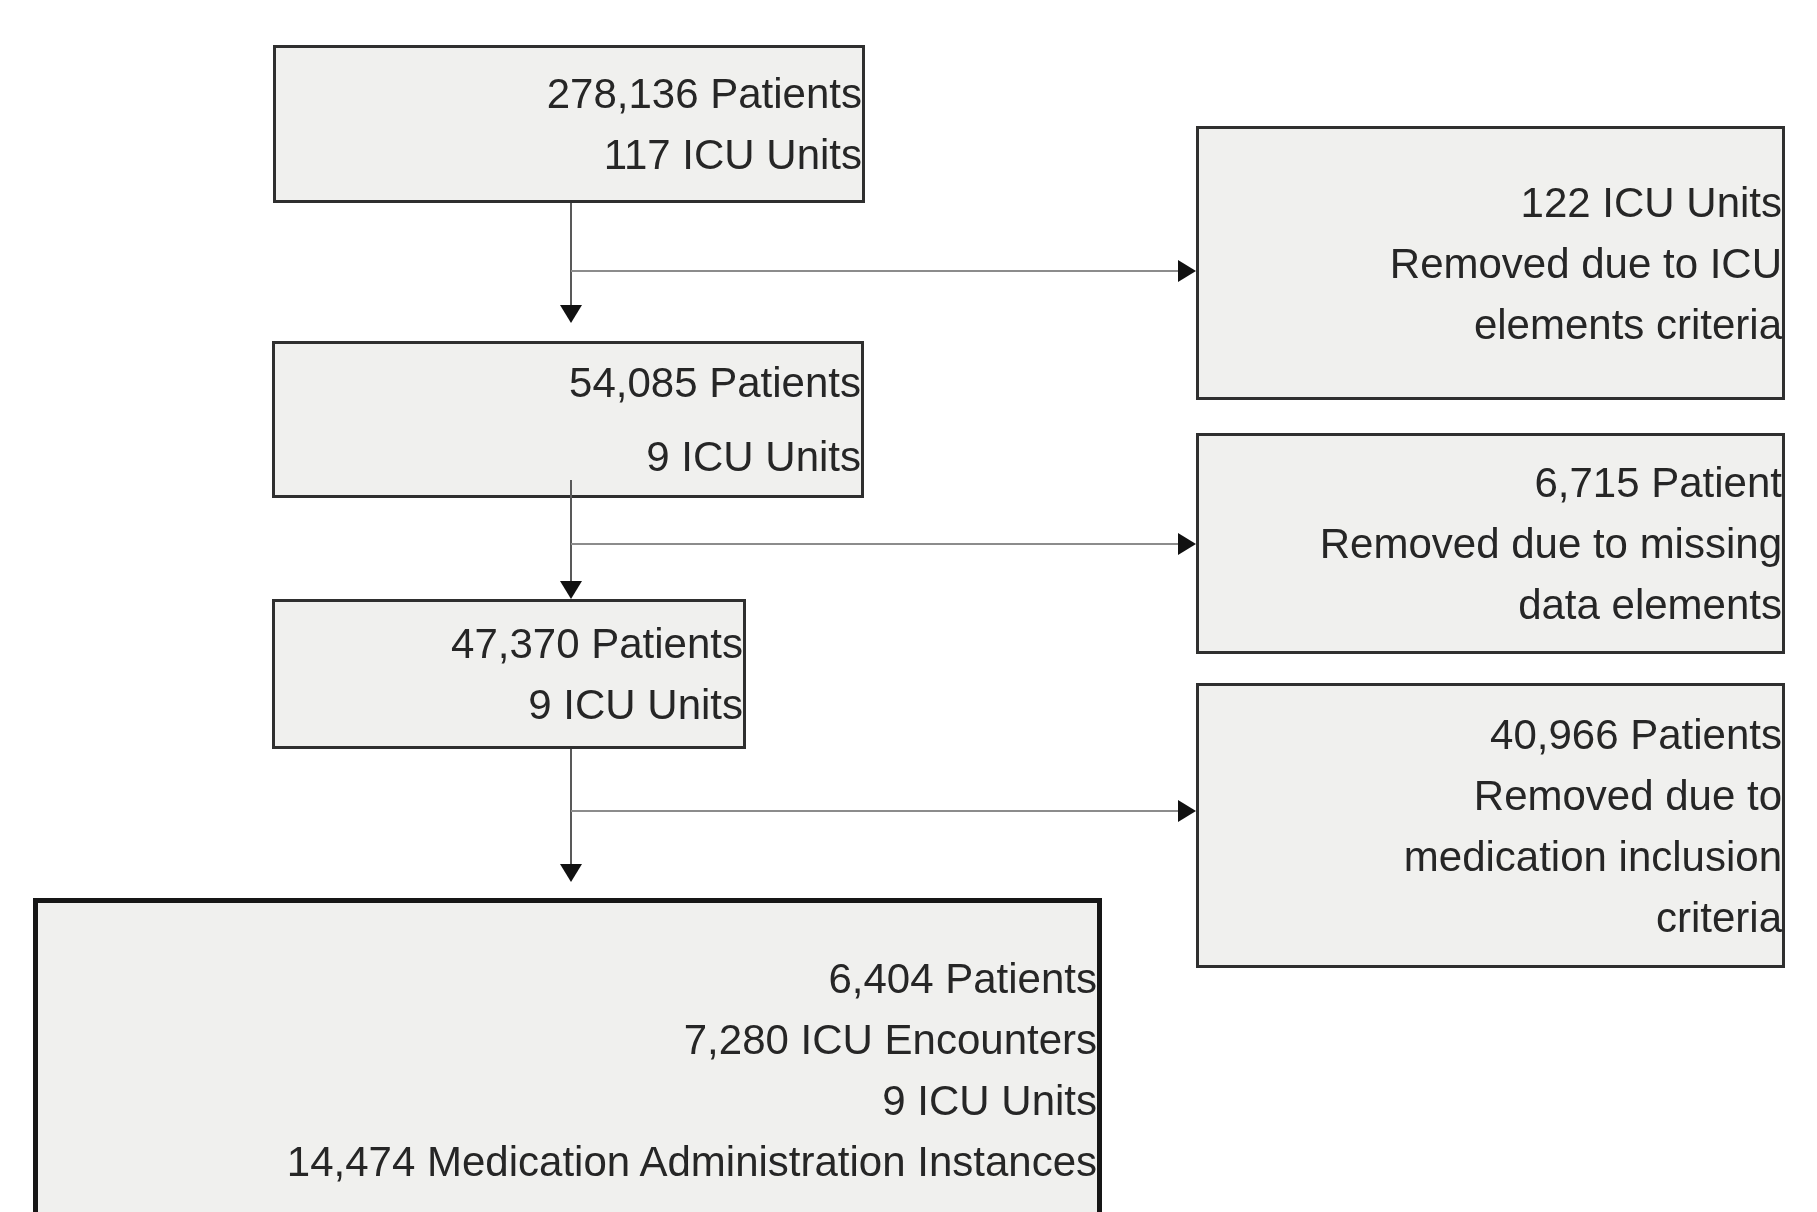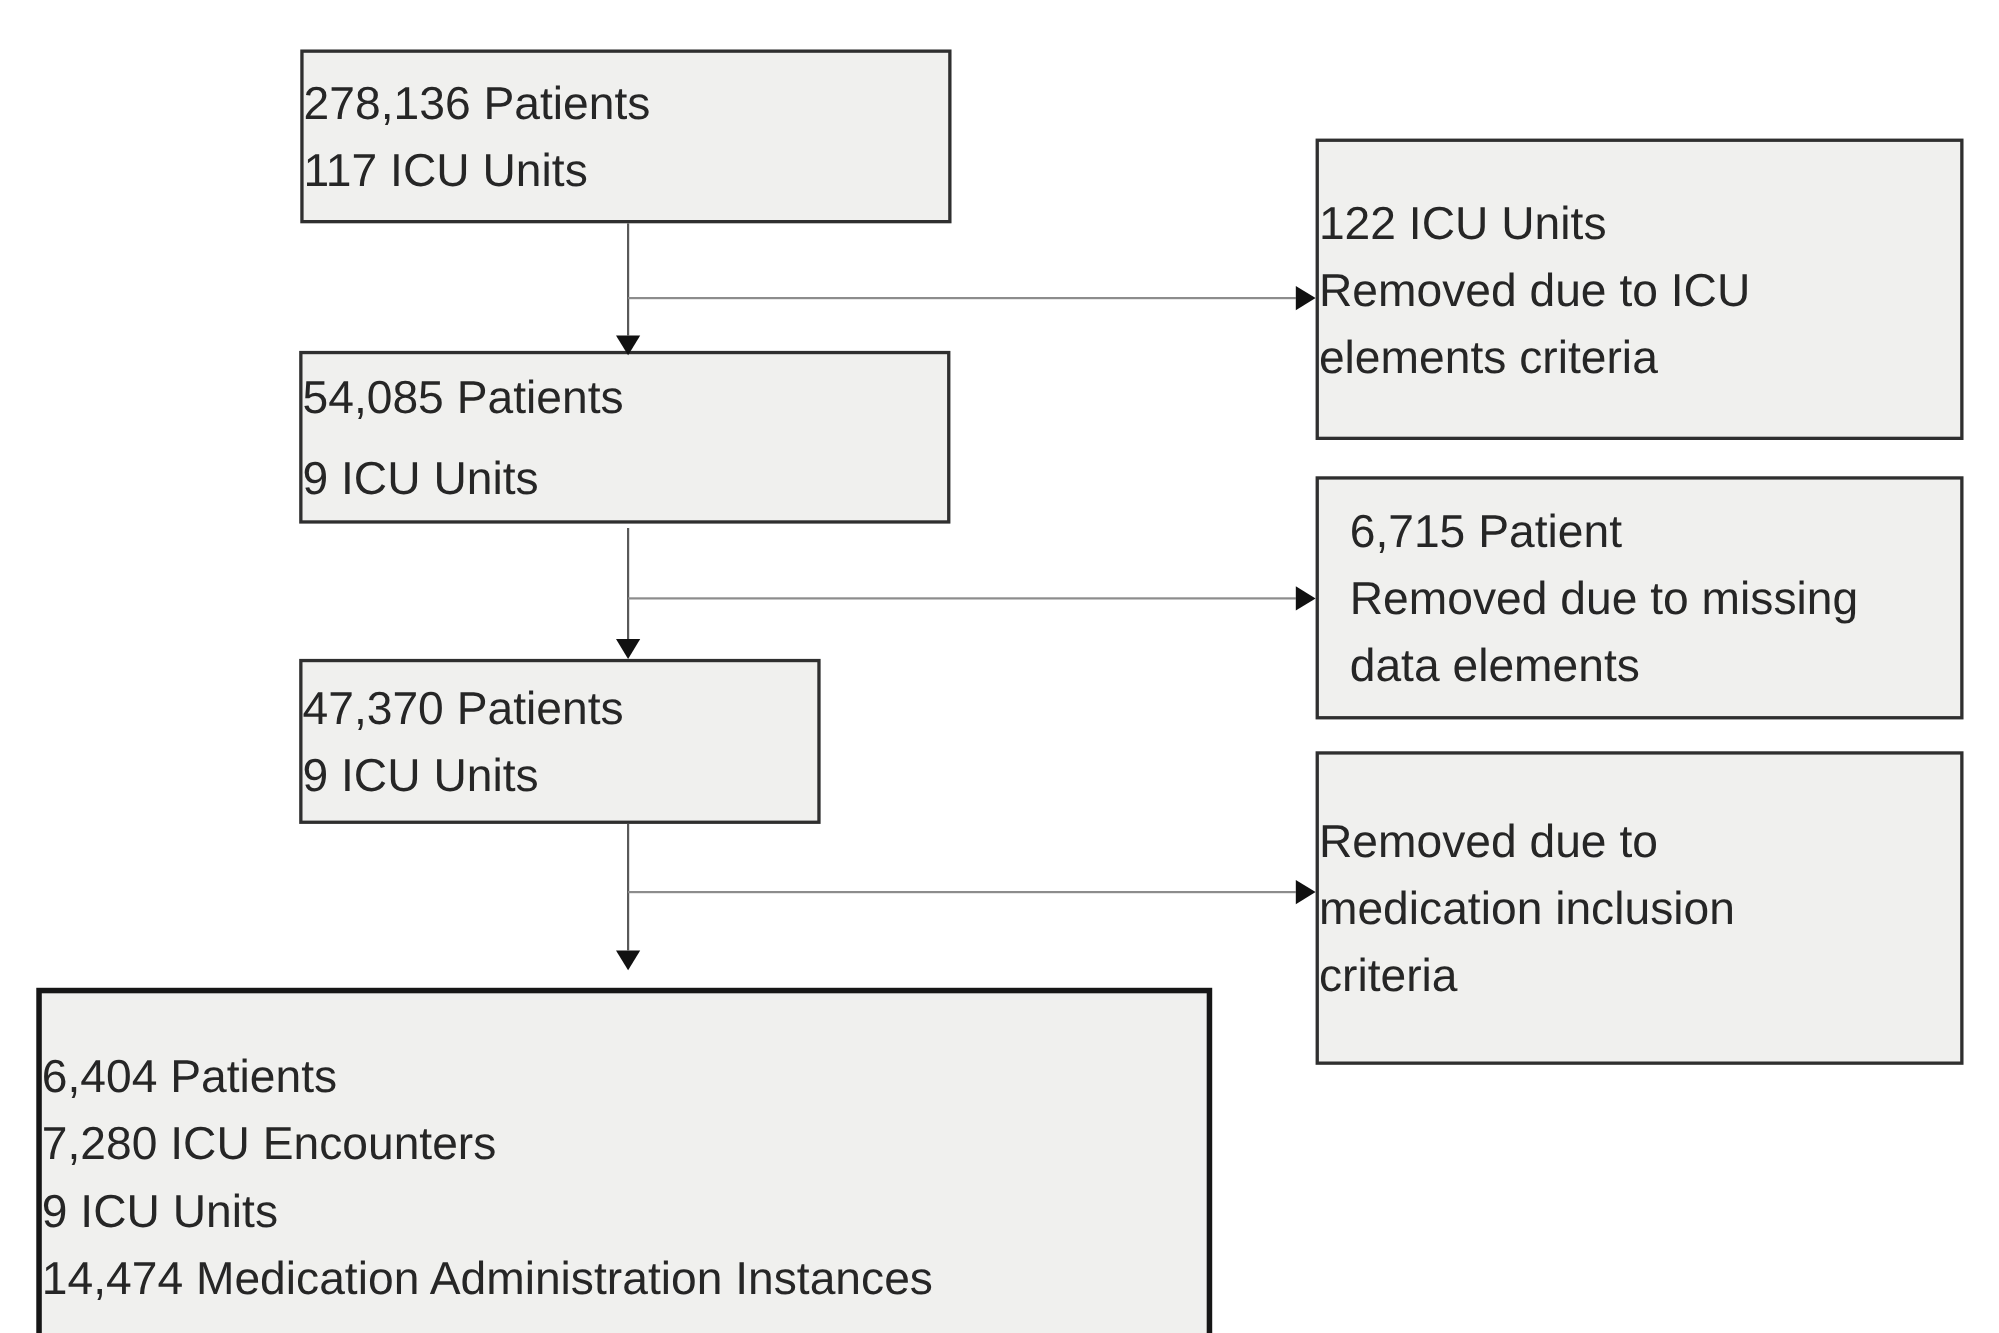--- a/index.html
+++ b/index.html
@@ -18,31 +18,31 @@
     overflow: hidden;
   }
   .box {
     position: absolute;
     background: #f0f0ee;
     border: 3px solid #2f2f2f;
     display: flex;
     flex-direction: column;
     justify-content: center;
     align-items: center;
-    text-align: left;
+    text-align: right;
     font-size: 42px;
     line-height: 61px;
     color: #262626;
   }
   .box .line { width: 100%; }
   .final { border-width: 5px; border-color: #161616; }
 
   
   #box-main-0 { left: 273px; top: 45px;  width: 592px;  height: 158px; }
-  #box-main-1 { left: 272px; top: 319px; width: 592px;  height: 157px; gap: 13px; }
+  #box-main-1 { left: 272px; top: 341px; width: 592px;  height: 157px; gap: 13px; }
   #box-main-2 { left: 272px; top: 599px; width: 474px;  height: 150px; }
   #box-main-3 { left: 33px;  top: 882px; width: 1069px; height: 343px; margin-top: 16px; }
 
   
   #box-excl-0 { left: 1196px; top: 126px; width: 589px; height: 274px; }
   #box-excl-1 { left: 1196px; top: 433px; width: 589px; height: 221px; padding-left: 28px; }
   #box-excl-2 { left: 1196px; top: 683px; width: 589px; height: 285px; }
 
   
   .vline {
@@ -123,20 +123,21 @@
     <div class="line">elements criteria</div>
   </div>
 
   <div class="box" id="box-excl-1">
     <div class="line">6,715 Patient</div>
     <div class="line">Removed due to missing</div>
     <div class="line">data elements</div>
   </div>
 
   <div class="box" id="box-excl-2">
+    <div class="line">40,966 Patients</div>
     <div class="line">Removed due to</div>
     <div class="line">medication inclusion</div>
     <div class="line">criteria</div>
   </div>
 
   <div class="vline" id="vline-0"></div>
   <div class="arrow-down" id="arrow-down-0"></div>
 
   <div class="vline" id="vline-1"></div>
   <div class="arrow-down" id="arrow-down-1"></div>

